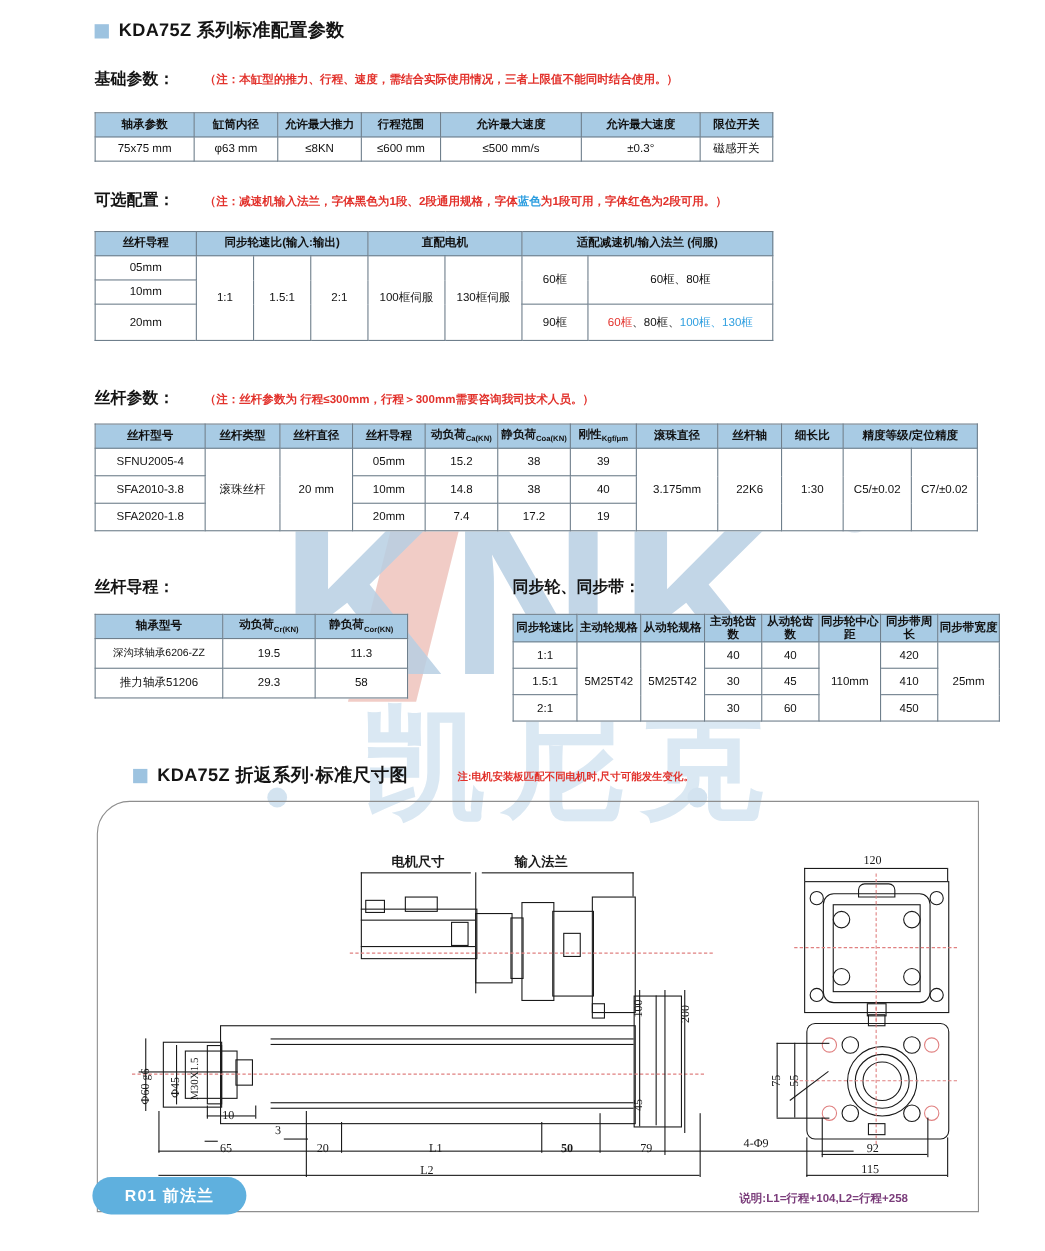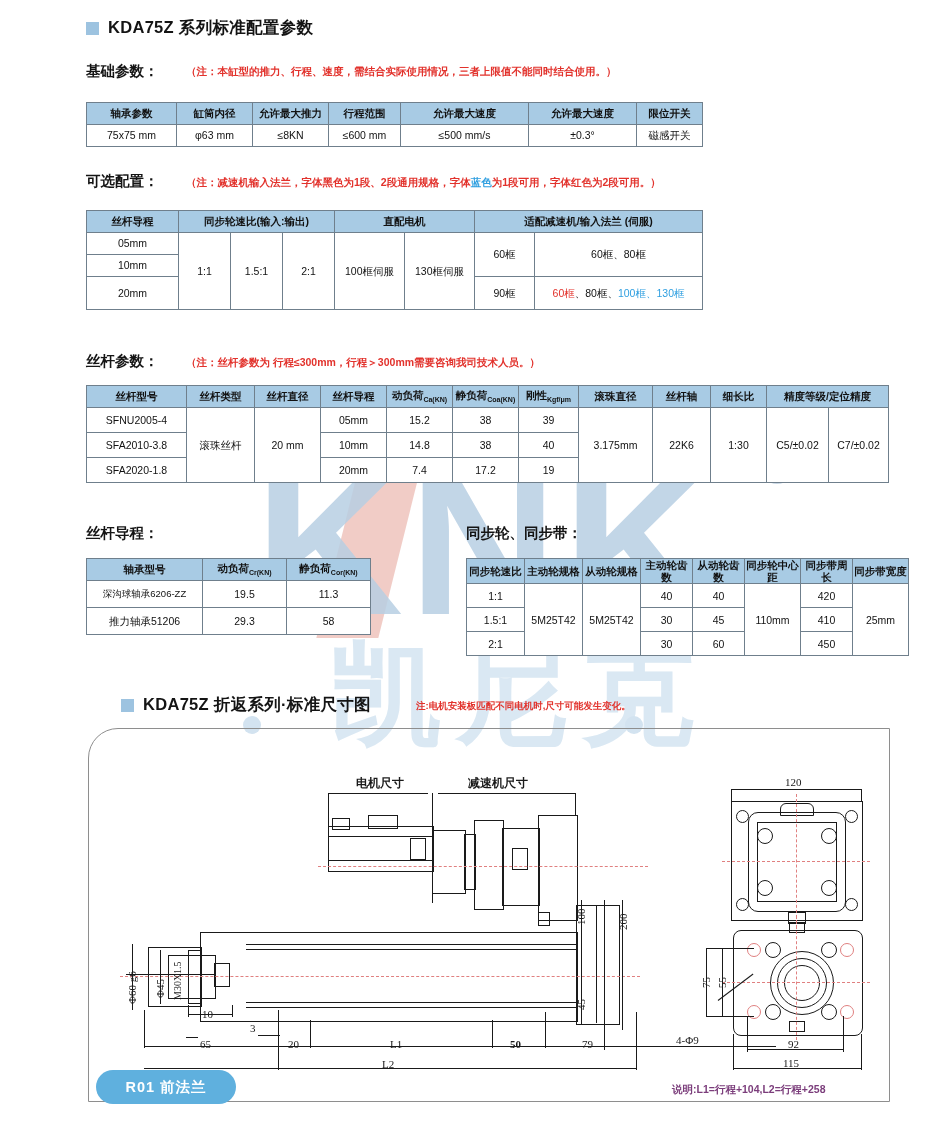--- a/index.html
+++ b/index.html
@@ -144,21 +144,21 @@
     position: absolute;
     left: 88px; top: 728px;
     width: 800px; height: 372px;
     border: 1px solid #8e8e8e;
     border-radius: 30px 0 0 0;
     background: transparent;
     z-index: 2;
   }
   .r01-badge {
     position: absolute;
-    left: 96px; top: 1070px;
+    left: 84px; top: 1070px;
     width: 140px; height: 34px;
     background: #5fb0de;
     border-radius: 17px;
     color: #ffffff;
     font-size: 14.5px;
     font-weight: bold;
     display: flex;
     align-items: center;
     justify-content: center;
     letter-spacing: 1px;
@@ -484,21 +484,21 @@
   <span class="sec-sq"></span>
   <span class="sec-title">KDA75Z 折返系列·标准尺寸图</span>
 </div>
 <div class="note-top">注:电机安装板匹配不同电机时,尺寸可能发生变化。</div>
 
 <div class="draw-panel"></div>
 
 <div class="dwg" style="left:0; top:0; width:950px; height:1137px;">
 
   <div class="lblcn" style="left:356px; top:775px;">电机尺寸</div>
-  <div class="lblcn" style="left:468px; top:775px;">减速机尺寸</div>
+  <div class="lblcn" style="left:468px; top:775px;">输入法兰</div>
 
   <div class="ln lnh" style="left:328px; top:793px; width:100px;"></div>
   <div class="ln lnh" style="left:438px; top:793px; width:138px;"></div>
   <div class="ln lnv" style="left:328px; top:793px; height:34px;"></div>
   <div class="ln lnv" style="left:432px; top:793px; height:110px;"></div>
   <div class="ln lnv" style="left:575px; top:793px; height:22px;"></div>
 
   <div class="box" style="left:328px; top:826px; width:104px; height:44px;"></div>
   <div class="box" style="left:332px; top:818px; width:16px; height:10px;"></div>
   <div class="box" style="left:368px; top:815px; width:28px; height:12px;"></div>

